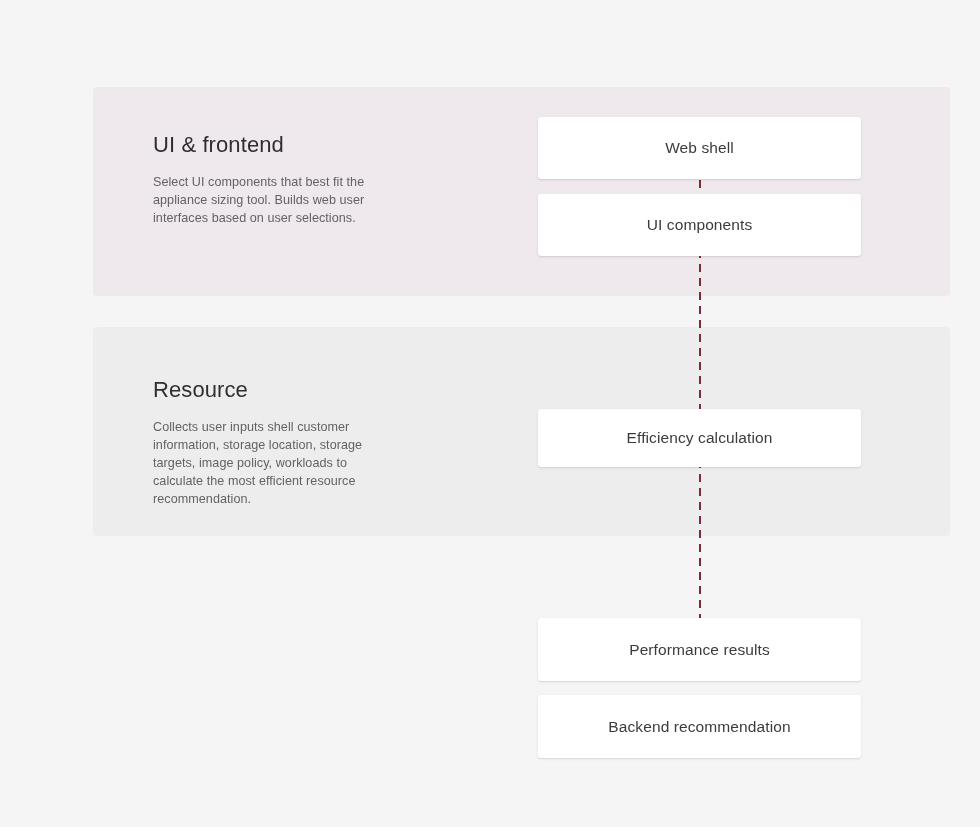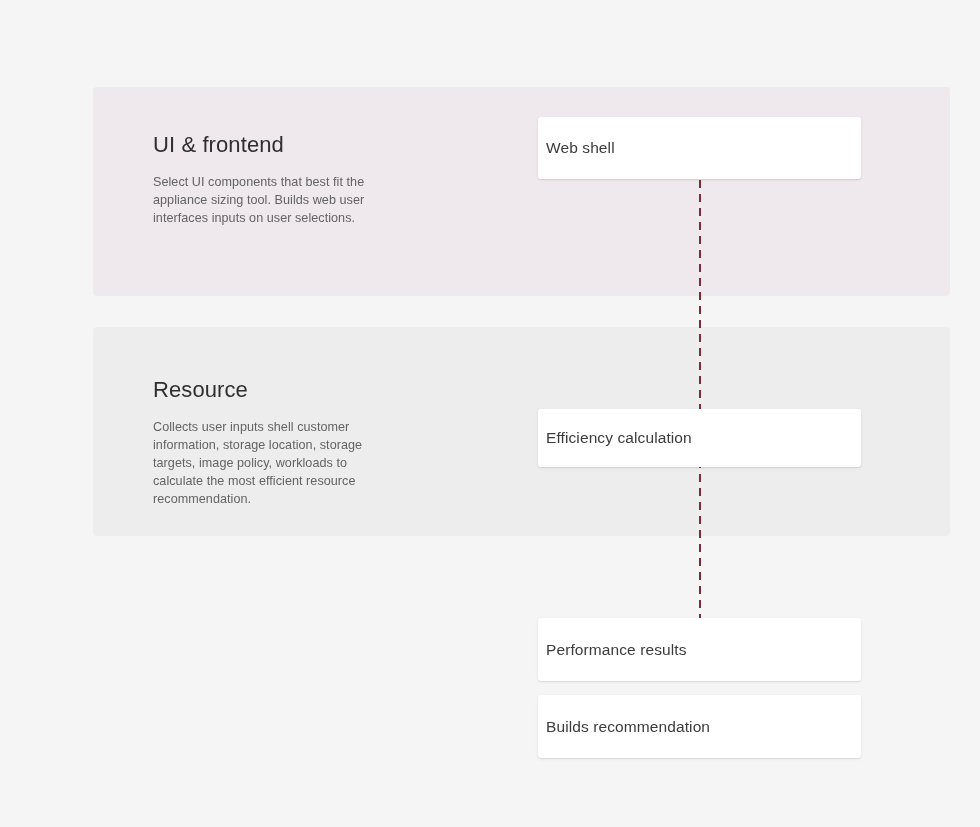--- a/index.html
+++ b/index.html
@@ -90,21 +90,21 @@
   .node-card {
     position: absolute;
     left: 506px;
     width: 323px;
     background: #ffffff;
     border-radius: 3px;
     box-shadow: 0 1px 3px rgba(60,40,50,0.10),
                 0 1px 1px rgba(60,40,50,0.06);
     display: flex;
     align-items: center;
-    justify-content: flex-start;
+    justify-content: center;
     z-index: 2;
   }
   .node-label {
     font-size: 15.5px;
     font-weight: 400;
     color: #3b3b3b;
     letter-spacing: 0.1px;
     text-align: center;
   }
 
@@ -115,44 +115,47 @@
   #card-sizing          { top: 663px; height: 63px; }
 </style>
 </head>
 <body>
 
 <div id="diagram">
 
   <div class="section tone-pink" id="section-ui">
     <div class="section-text">
       <div class="section-title">UI &amp; frontend</div>
-      <div class="section-desc">Select UI components that best fit the appliance sizing tool. Builds web user interfaces inputs on user selections.</div>
+      <div class="section-desc">Select UI components that best fit the appliance sizing tool. Builds web user interfaces based on user selections.</div>
     </div>
   </div>
 
   <div class="section tone-gray" id="section-backend">
     <div class="section-text">
       <div class="section-title">Resource</div>
       <div class="section-desc">Collects user inputs shell customer information, storage location, storage targets, image policy, workloads to calculate the most efficient resource recommendation.</div>
     </div>
   </div>
 
 
   <div id="connector"></div>
 
   <div class="node-card" id="card-web-shell">
     <span class="node-label">Web shell</span>
   </div>
 
+  <div class="node-card" id="card-ui-components">
+    <span class="node-label">UI components</span>
+  </div>
 
   <div class="node-card" id="card-efficiency">
     <span class="node-label">Efficiency calculation</span>
   </div>
 
   <div class="node-card" id="card-performance">
     <span class="node-label">Performance results</span>
   </div>
 
   <div class="node-card" id="card-sizing">
-    <span class="node-label">Builds recommendation</span>
+    <span class="node-label">Backend recommendation</span>
   </div>
 
 </div>
 
 </body></html>

